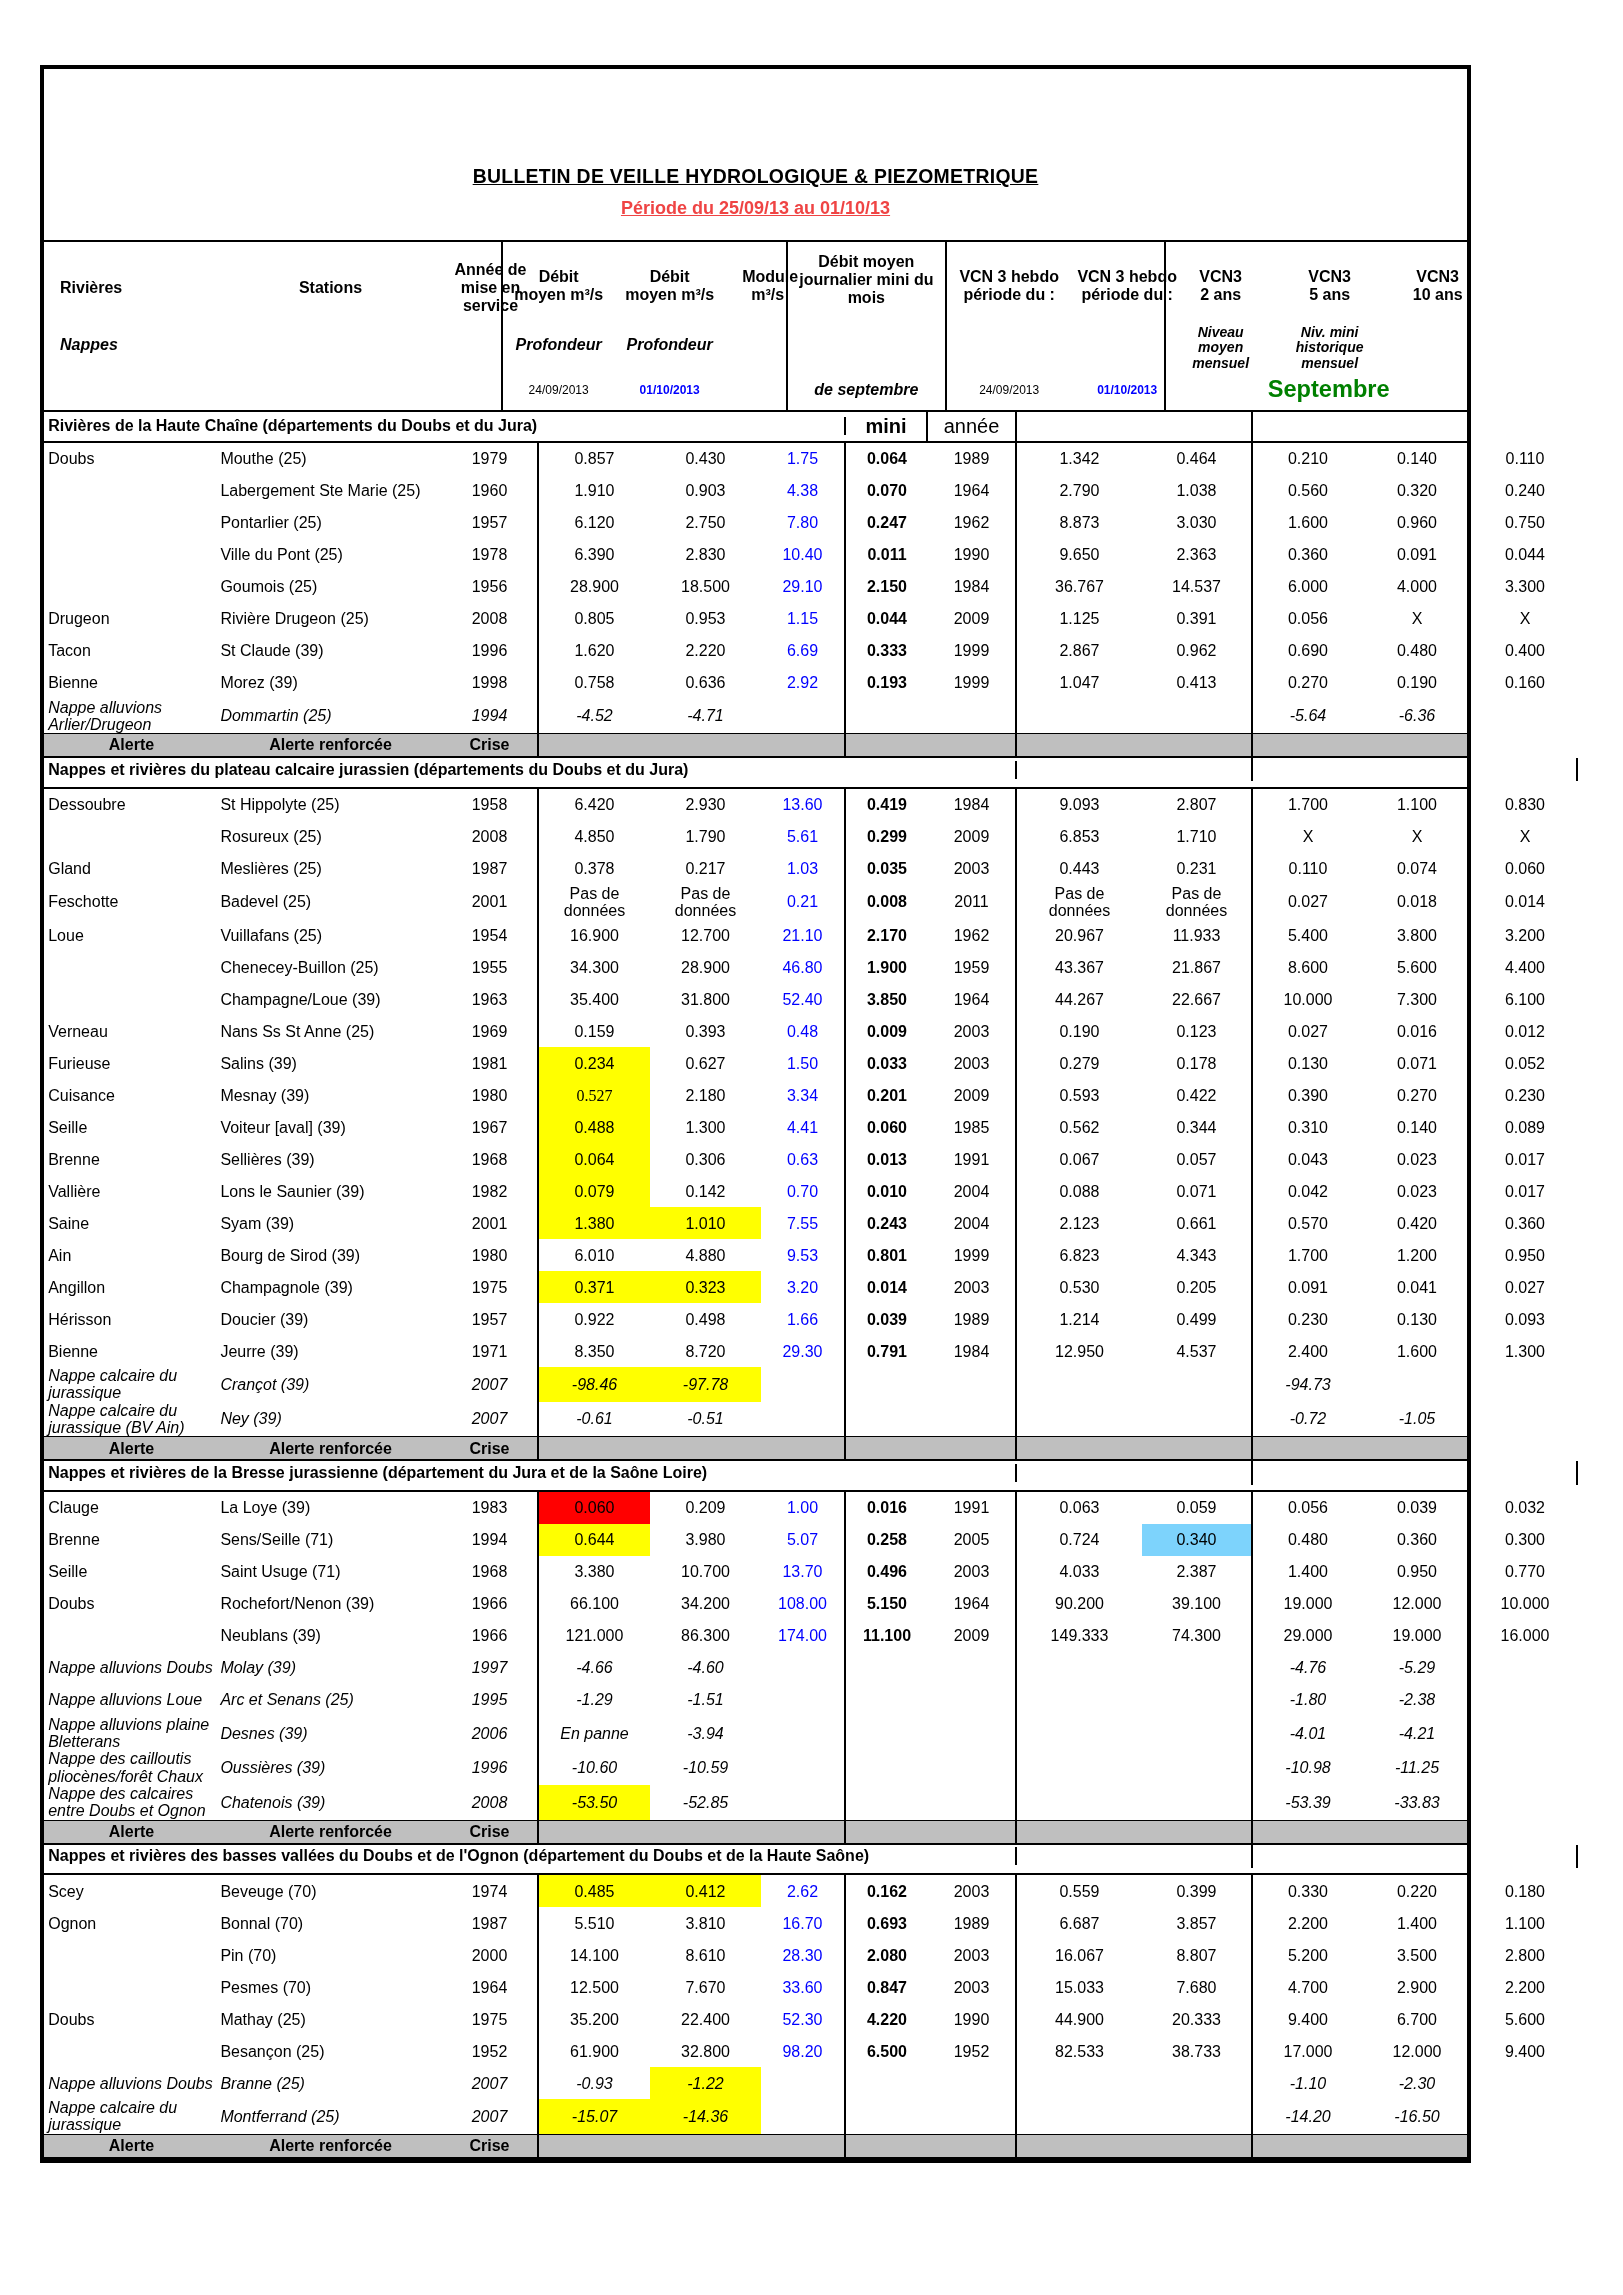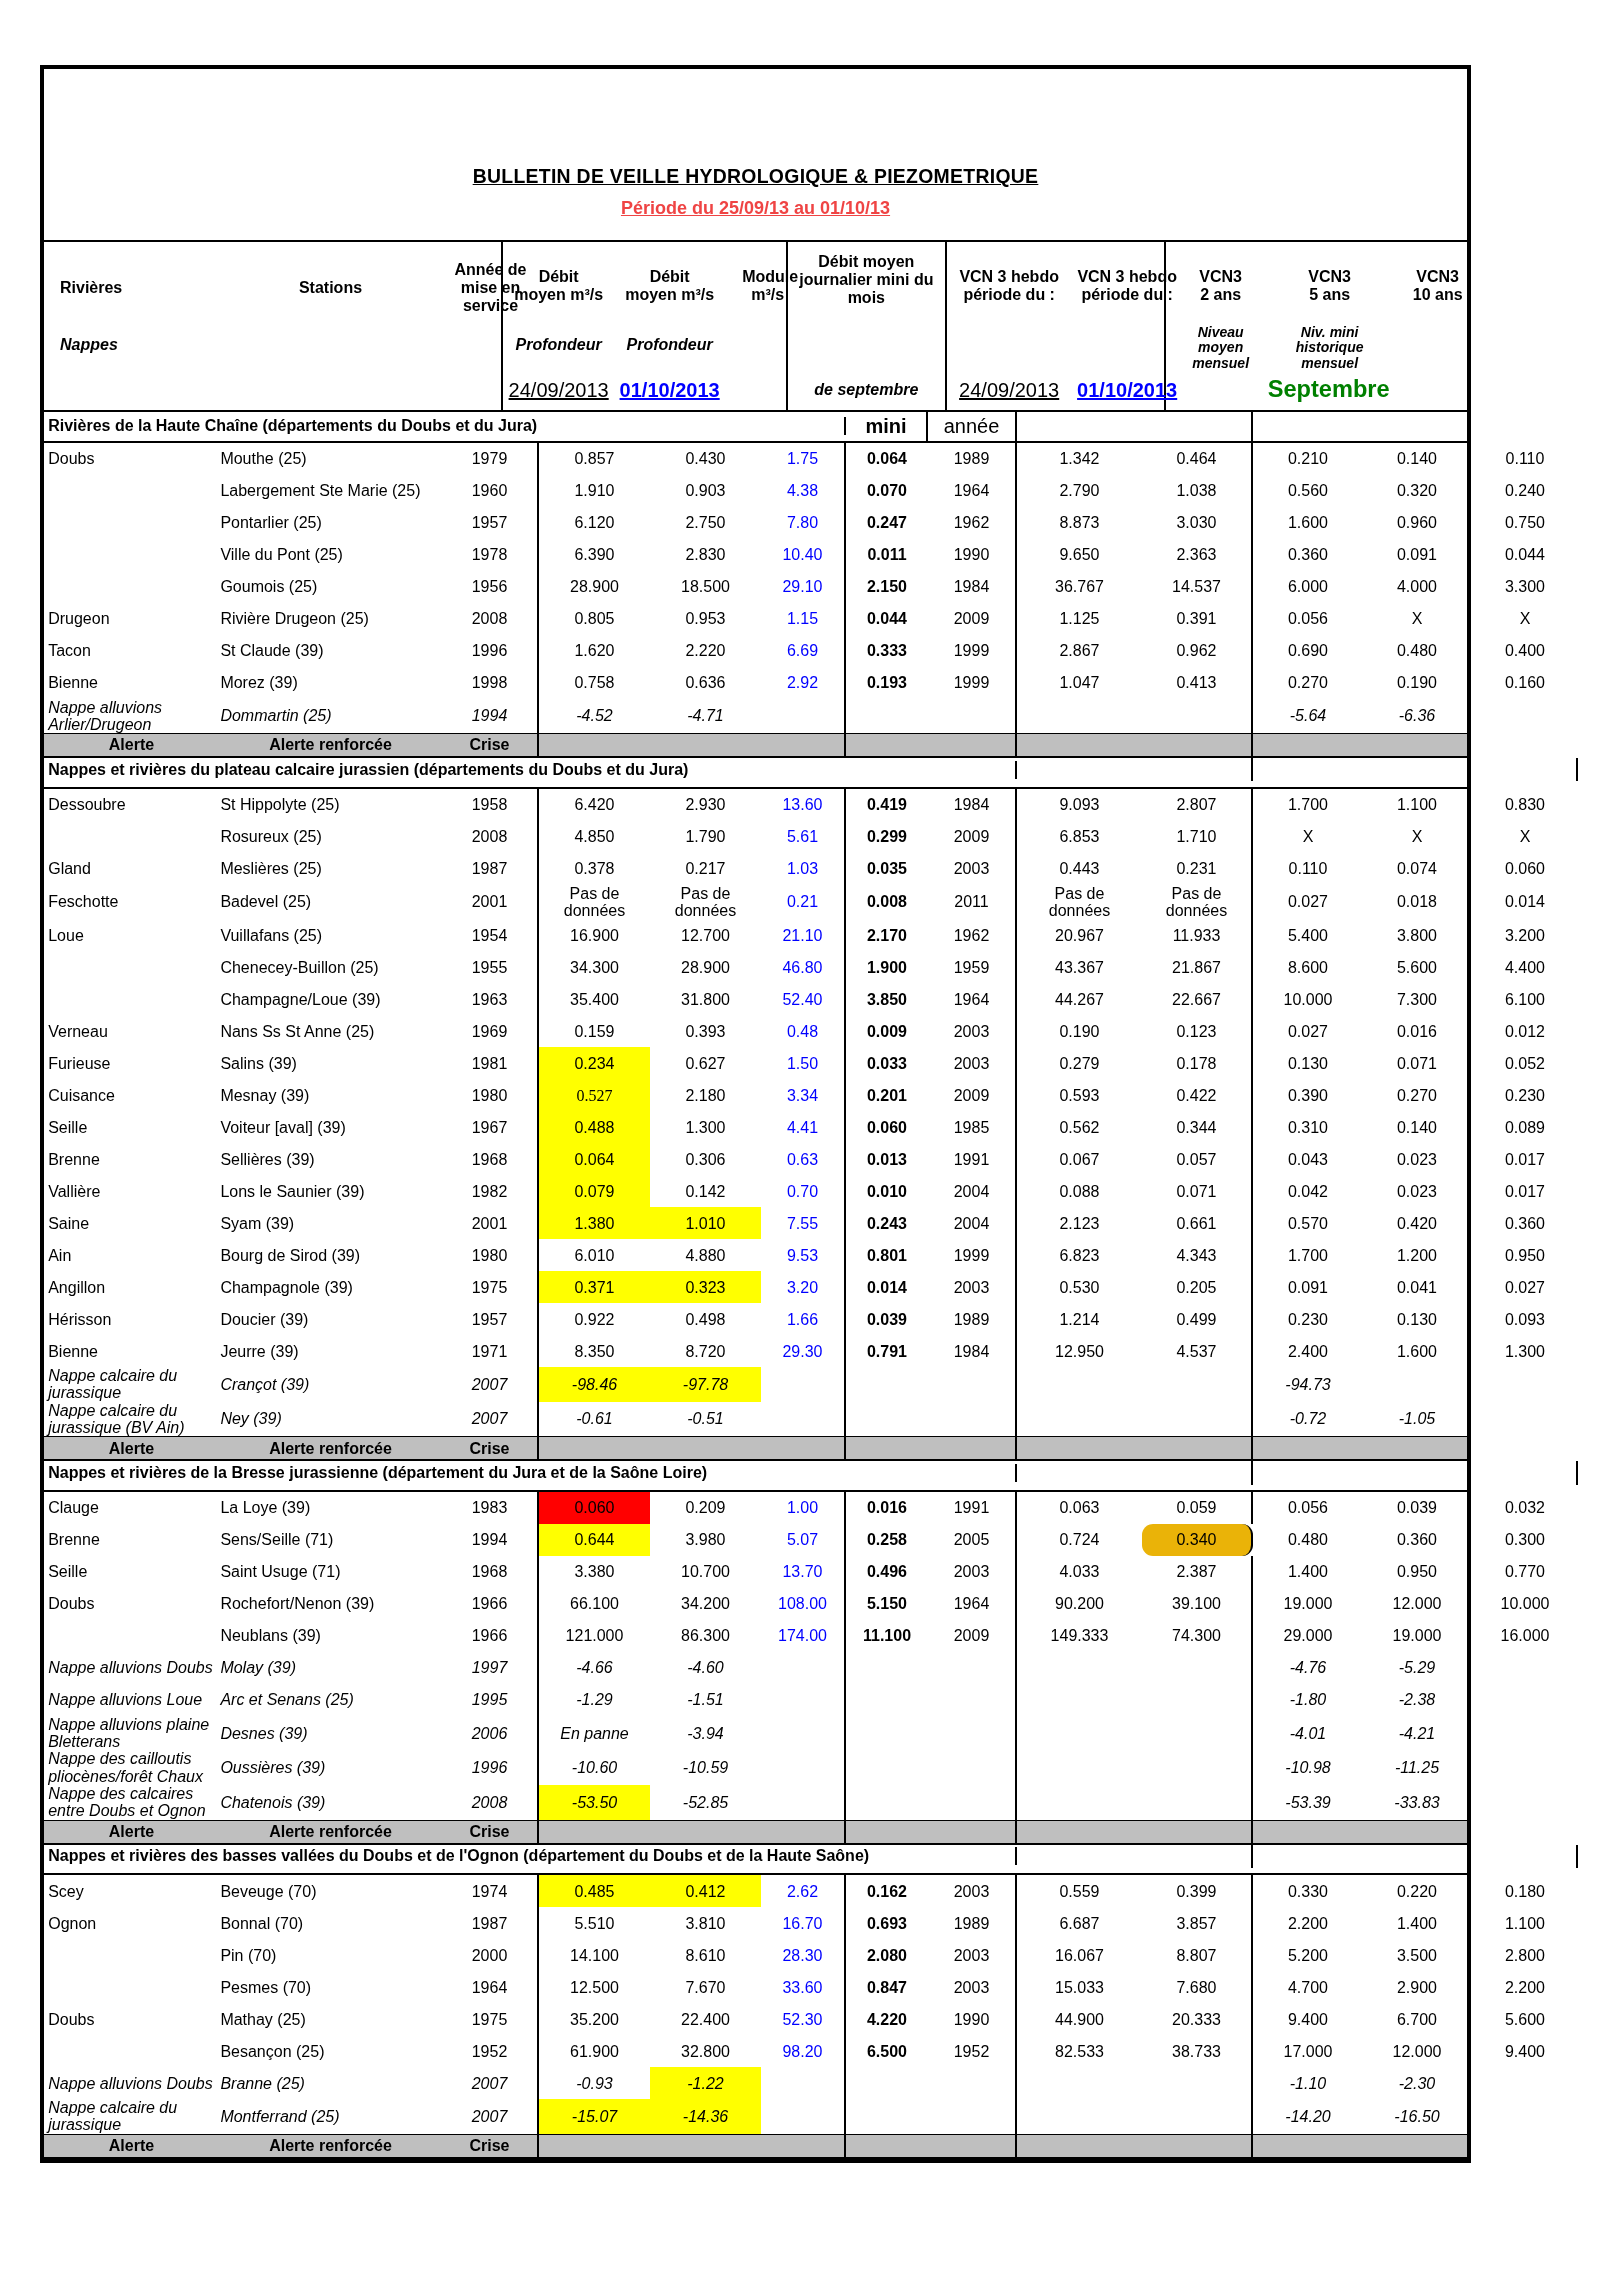--- a/index.html
+++ b/index.html
@@ -22,21 +22,21 @@
   .z-mid{top:83px;min-height:39px;}
   .z-bot{top:133px;min-height:29px;}
   .gA{grid-template-columns:175px 223px 97px;}
   .gB{grid-template-columns:111px 111px 85px;}
   .gD{grid-template-columns:125px 111px;}
   .gE{grid-template-columns:110px 108px 108px;}
   .hlabel{font-weight:bold;font-size:16px;line-height:18px;text-align:center;justify-self:center;}
   .hleft{justify-self:start;padding-left:16px;text-align:left;}
   .w130{max-width:92px;} .w120{max-width:86px;} .w150{max-width:105px;} .w70{max-width:51px;} .w220{max-width:157px;margin:0 auto;}
   .ital{font-style:italic;}
-  .date{font-size:20px;font-weight:normal;text-decoration:underline;}
+  .date{font-size:12px;font-weight:normal;}
   .blue{color:#0000ff;}
   .bold{font-weight:bold;}
   .niv{font-size:14px;line-height:15.3px;}
   .september{font-size:23.6px;font-weight:bold;color:#008000;grid-column:1/4;text-align:center;justify-self:center;}
 
   
   .grid13{display:grid;grid-template-columns:175px 223px 97px 111px 111px 85px 82px 89px 125px 111px 110px 108px 108px;}
   .row{min-height:32px;}
   .cell{display:flex;align-items:center;justify-content:center;font-size:16px;line-height:17.3px;text-align:center;}
   .cell .val{display:inline-block;max-width:82px;}
@@ -880,21 +880,21 @@
         </div>
         <div class="cell">
           <div class="val">3.980</div>
         </div>
         <div class="cell mod-v b4">5.07</div>
         <div class="cell mini-v">0.258</div>
         <div class="cell b4">2005</div>
         <div class="cell">
           <div class="val">0.724</div>
         </div>
-        <div class="cell b4" style="background: #eab308; border-radius: 11px;">
+        <div class="cell b4" style="background: #7dd3fc;">
           <div class="val">0.340</div>
         </div>
         <div class="cell">0.480</div>
         <div class="cell">0.360</div>
         <div class="cell">0.300</div>
       </div>
       <div class="grid13 row">
         <div class="cell cl">Seille</div>
         <div class="cell cs">Saint Usuge (71)</div>
         <div class="cell b4">1968</div>

